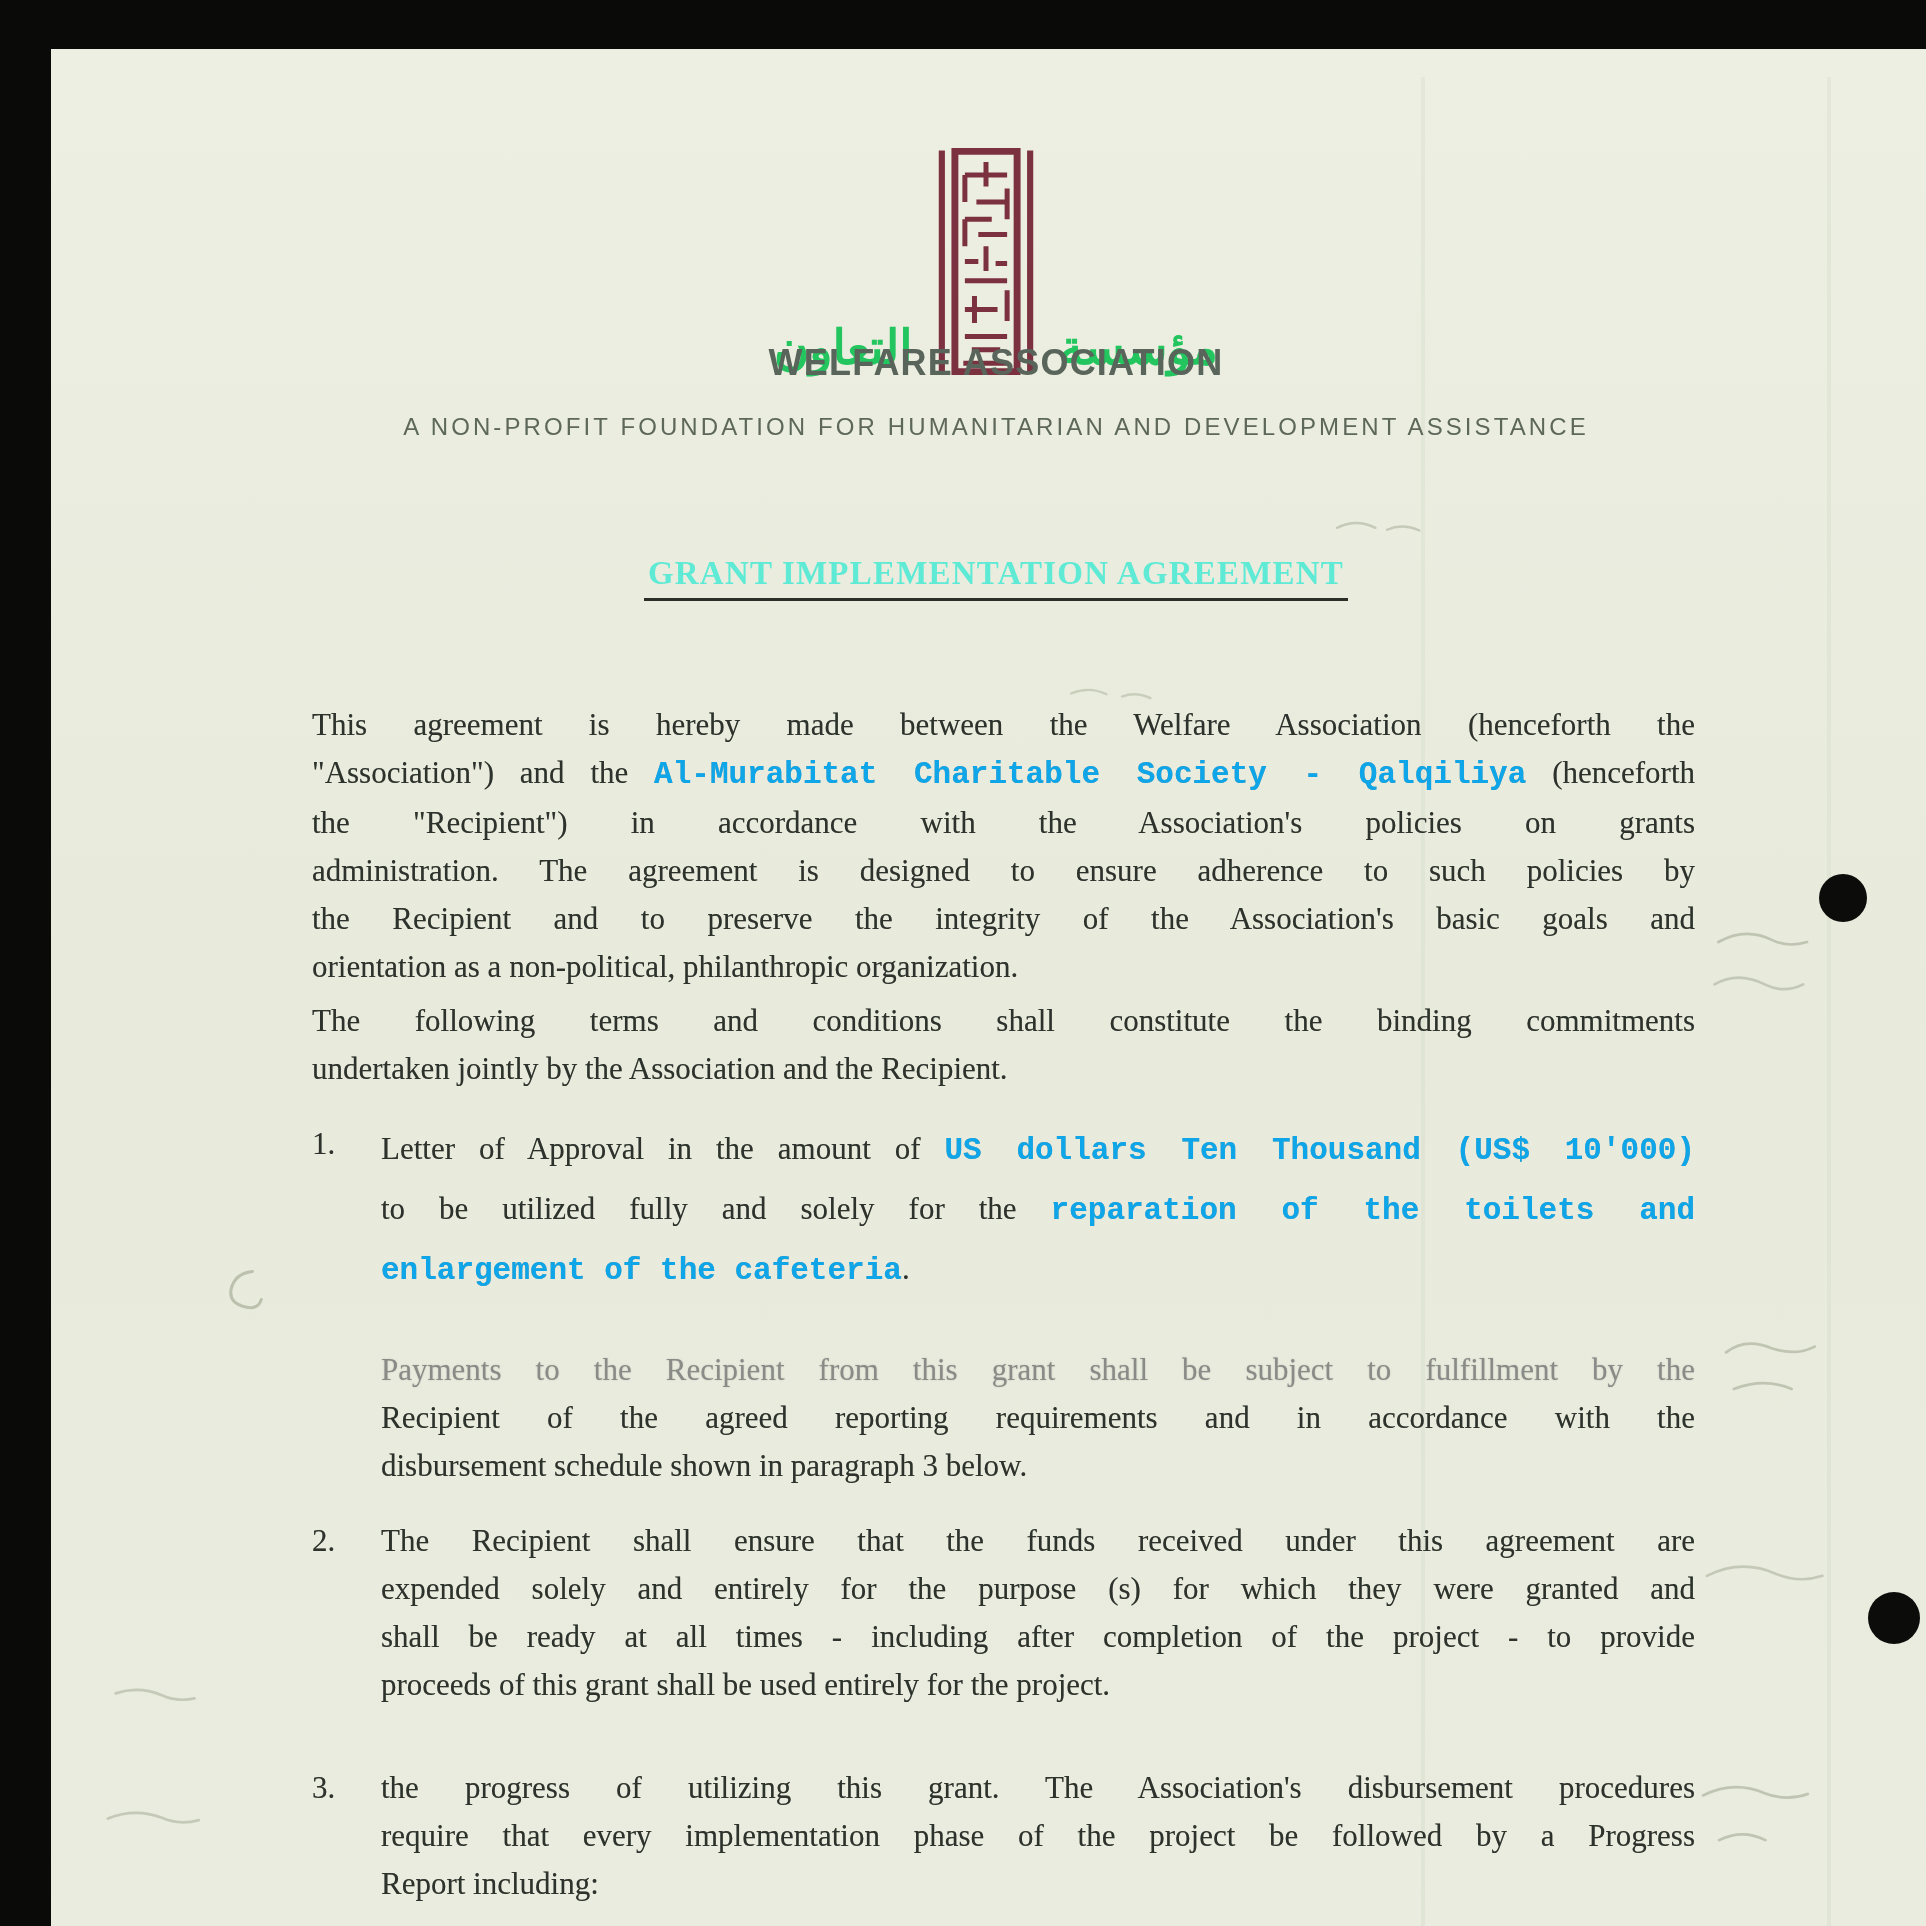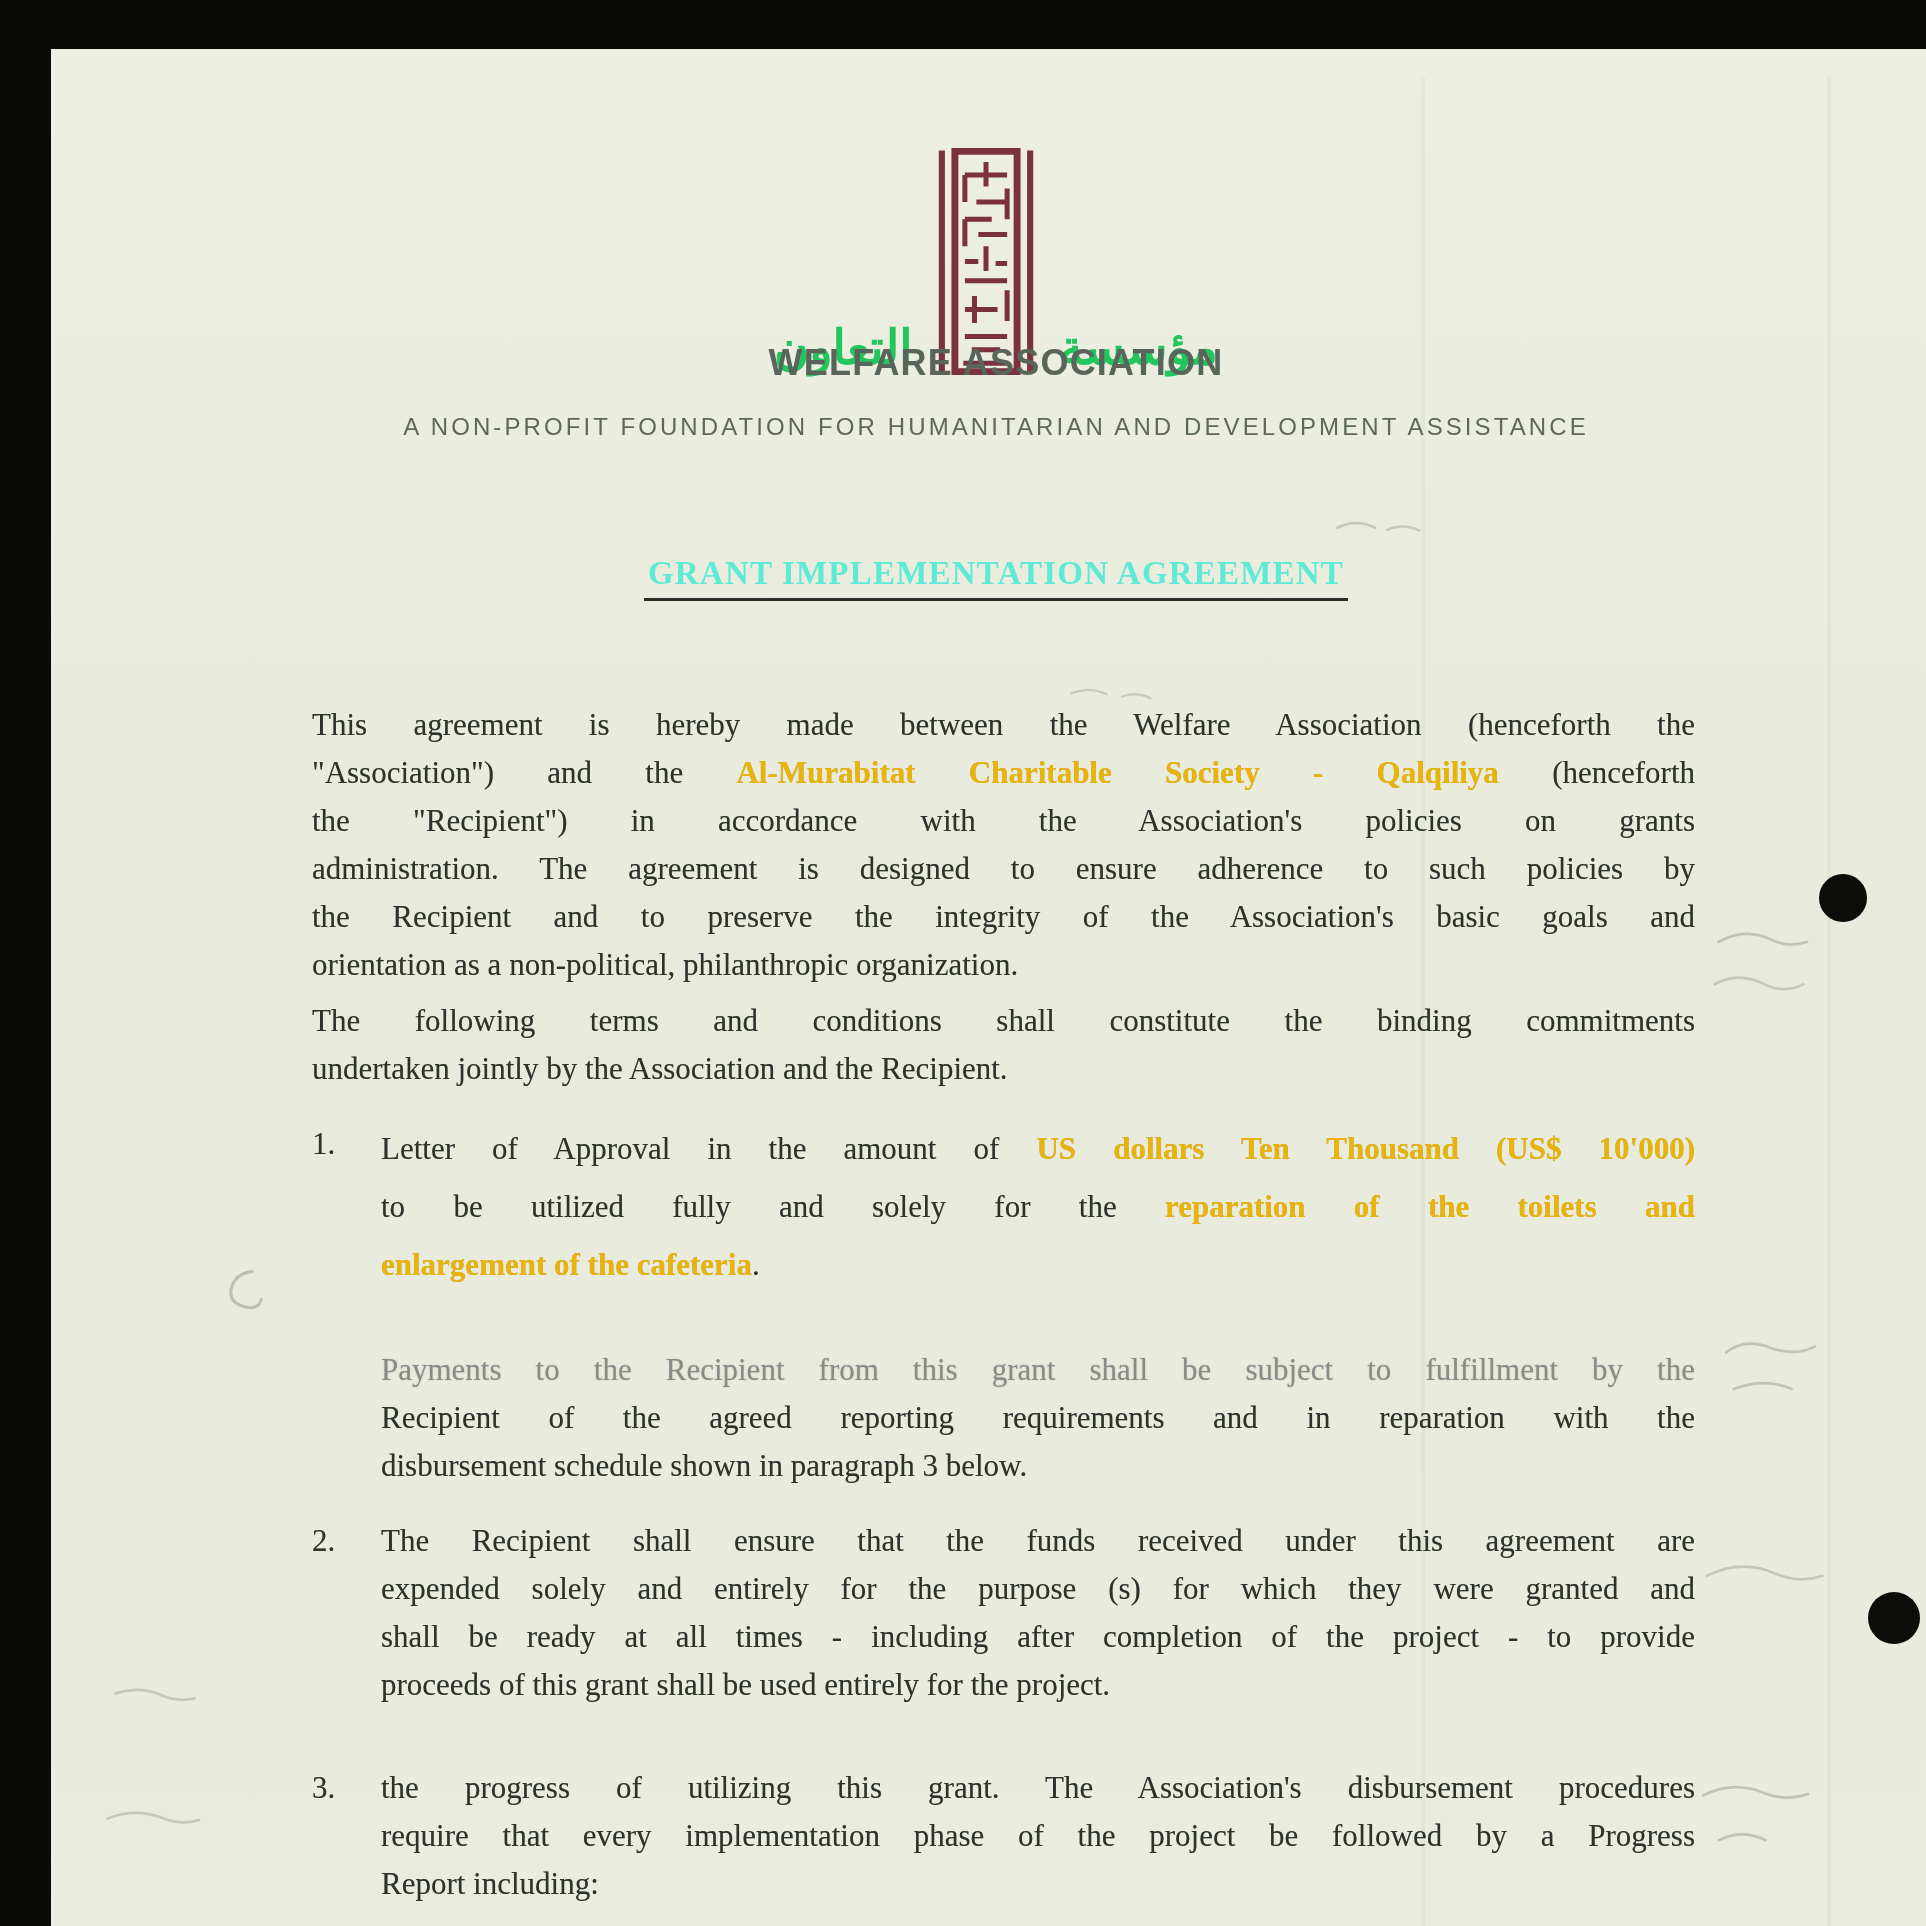--- a/index.html
+++ b/index.html
@@ -23,21 +23,21 @@
            font-family:"Liberation Sans",sans-serif;font-size:24px;letter-spacing:3.1px;
            color:#5d685b;}
   .doctitle{position:absolute;top:555px;left:0;right:0;text-align:center;}
   .doctitle span{display:inline-block;font-size:33px;font-weight:bold;letter-spacing:1.2px;
            color:#5eead4;border-bottom:3.5px solid #2a2f28;padding:0 3.9px 6.2px 3.9px;}
   
   .blk{position:absolute;font-size:31px;line-height:48px;color:#2d332c;
        text-shadow:0 0 0.4px rgba(45,51,44,.4);}
   .tl{text-align:justify;text-align-last:justify;}
   .tl.last{text-align-last:left;}
-  .b{font-weight:bold;color:#eab308;}
+  .b{font-weight:bold;color:#0ea5e9;font-family:Liberation Mono, monospace;}
   .faded{color:#737373;opacity:.8;text-shadow:0 0 1.5px rgba(120,128,111,.55);}
   .p{left:312px;width:1383px;}
   .item{left:312px;width:1383px;}
   .num{position:absolute;left:0;top:0;}
   .itext{margin-left:69px;}
   .itext.wide .tl{line-height:58px;}
   .pay{left:381px;width:1314px;}
   
   .punch{position:absolute;background:#0c0c0a;border-radius:50%;}
   .punch1{left:1819px;top:874px;width:48px;height:48px;}
@@ -91,21 +91,21 @@
     <span class="num">1.</span>
     <div class="itext wide">
         <div class="tl"><span>Letter of Approval in the amount of </span><span class="b">US dollars Ten Thousand (US$ 10'000)</span></div>
         <div class="tl"><span>to be utilized fully and solely for the </span><span class="b">reparation of the toilets and</span></div>
         <div class="tl last"><span class="b">enlargement of the cafeteria</span><span>.</span></div>
       </div>
   </div>
 
   <div class="blk pay" style="top:1346px;">
       <div class="tl faded"><span>Payments to the Recipient from this grant shall be subject to fulfillment by the</span></div>
-      <div class="tl"><span>Recipient of the agreed reporting requirements and in reparation with the</span></div>
+      <div class="tl"><span>Recipient of the agreed reporting requirements and in accordance with the</span></div>
       <div class="tl last"><span>disbursement schedule shown in paragraph 3 below.</span></div>
     </div>
 
   <div class="blk item" style="top:1517px;">
     <span class="num">2.</span>
     <div class="itext">
         <div class="tl"><span>The Recipient shall ensure that the funds received under this agreement are</span></div>
         <div class="tl"><span>expended solely and entirely for the purpose (s) for which they were granted and</span></div>
         <div class="tl"><span>shall be ready at all times - including after completion of the project - to provide</span></div>
         <div class="tl last"><span>proceeds of this grant shall be used entirely for the project.</span></div>

